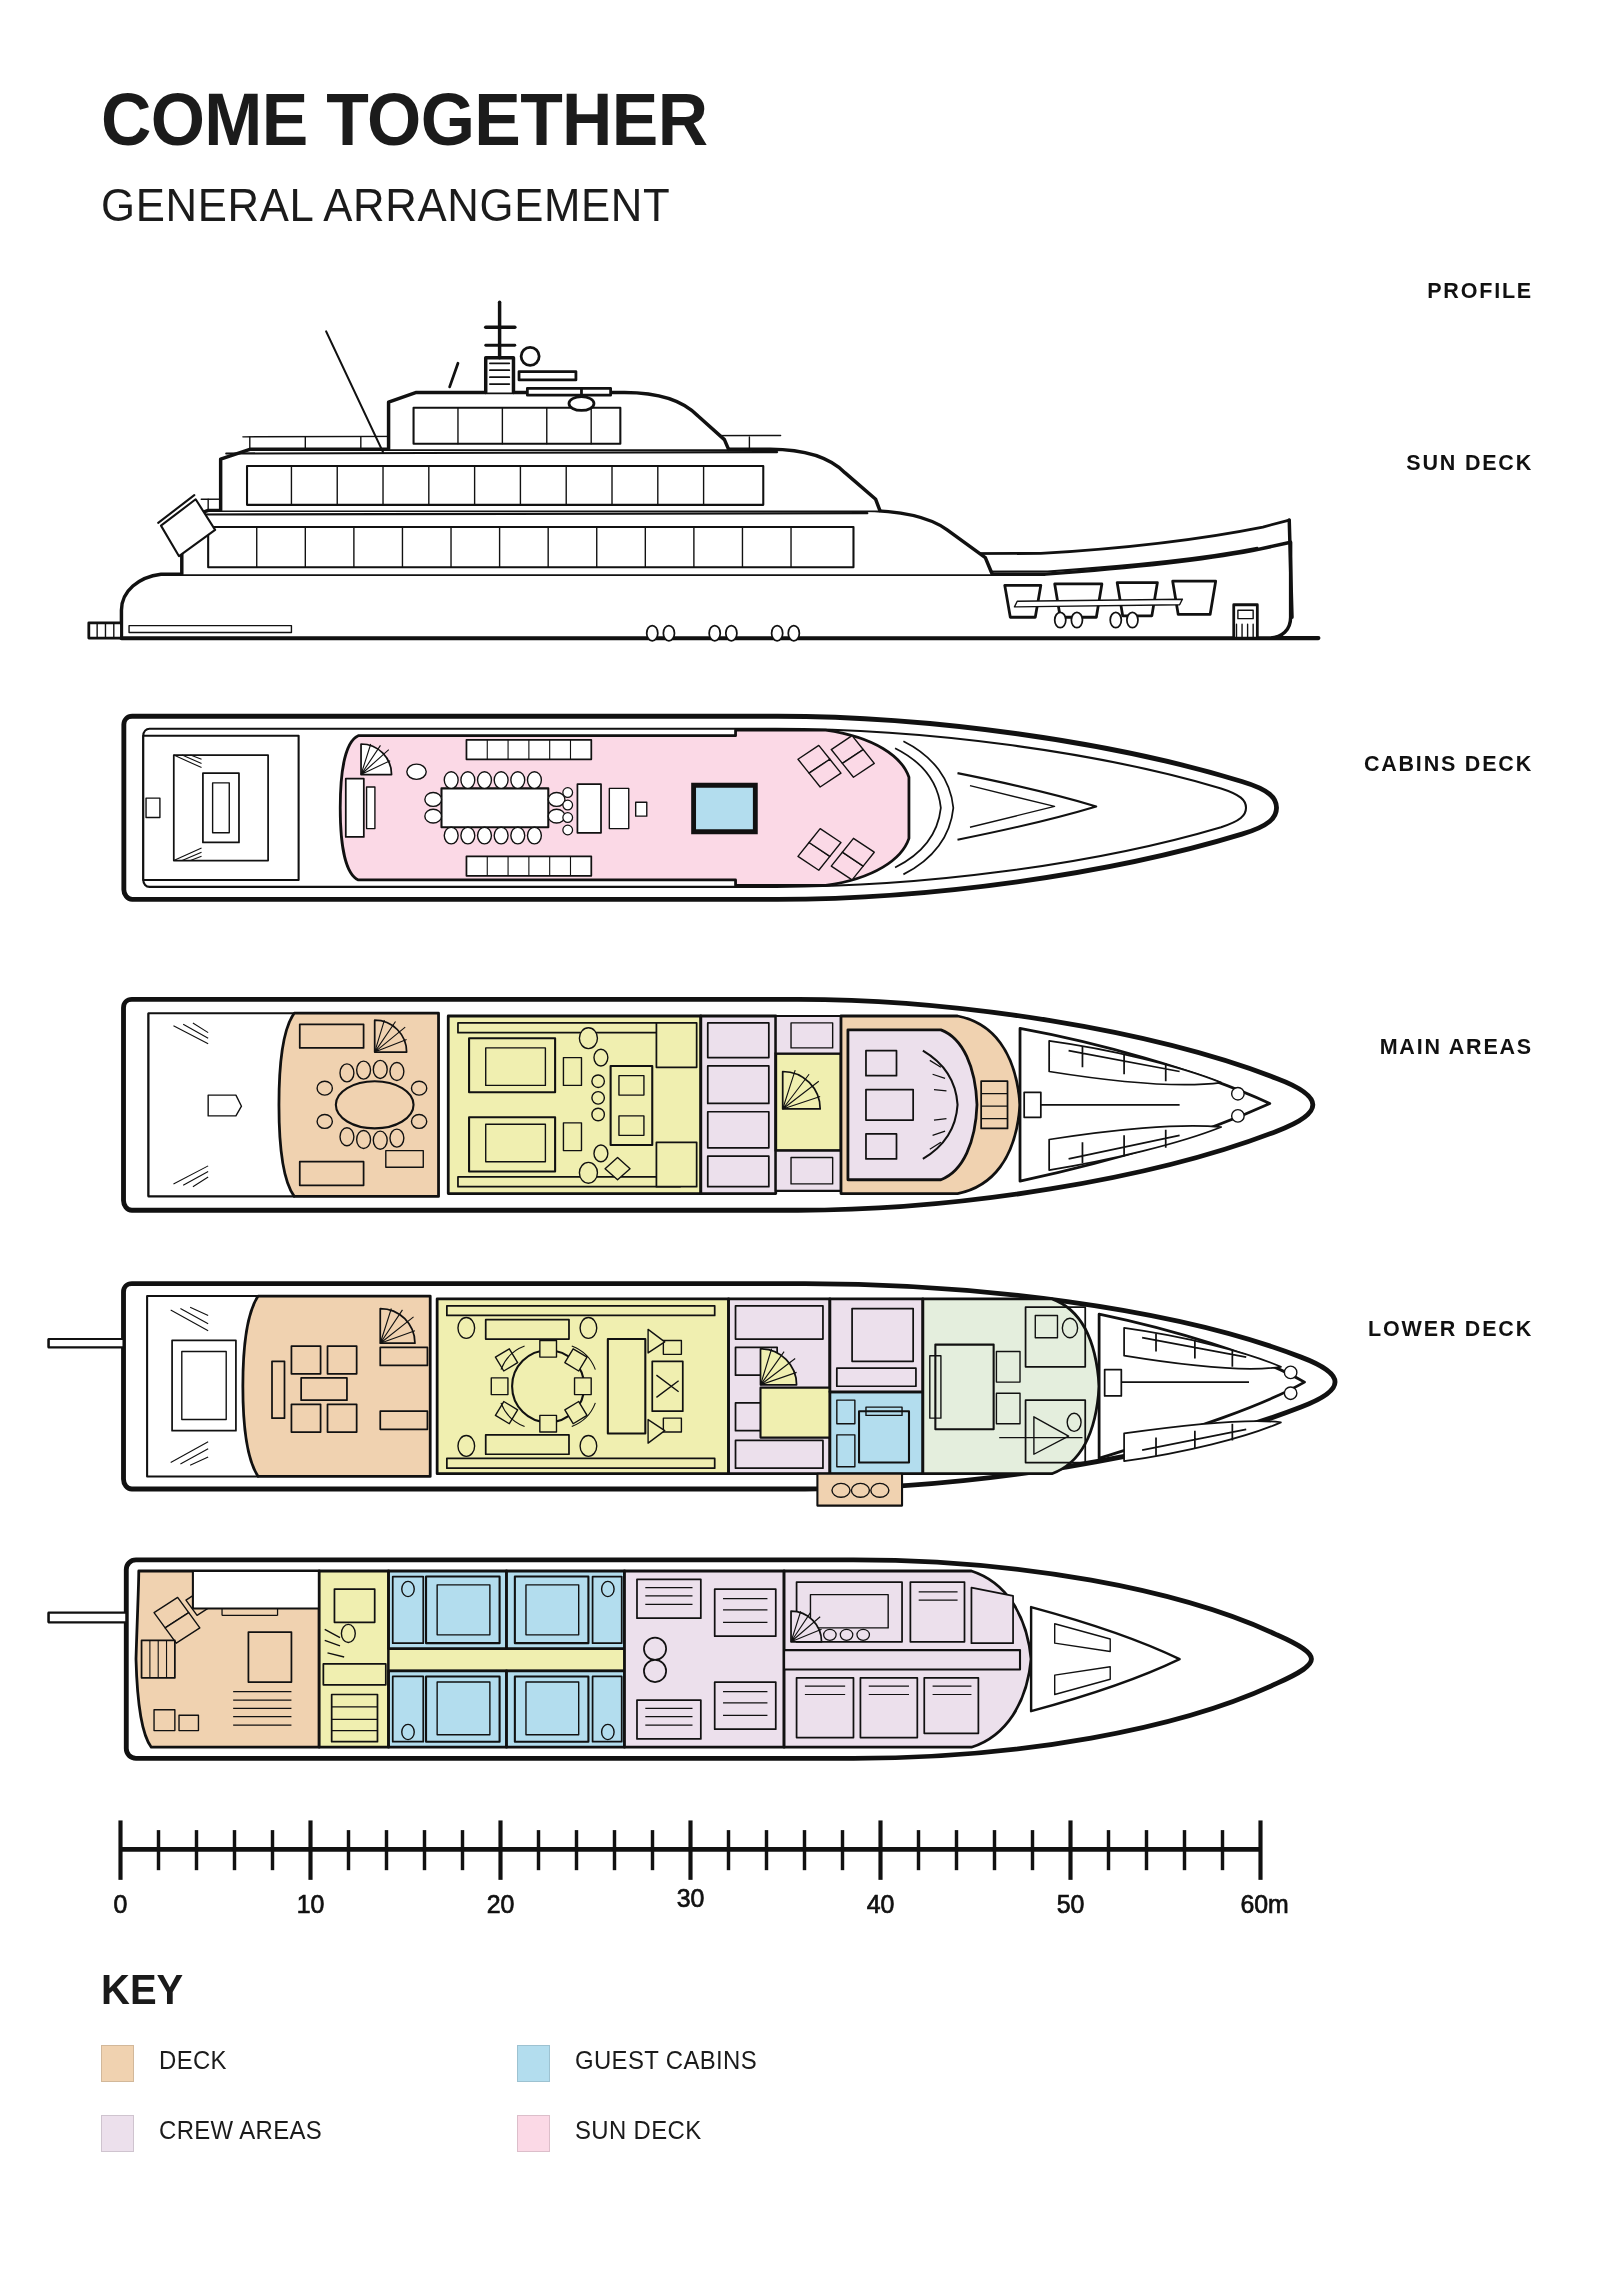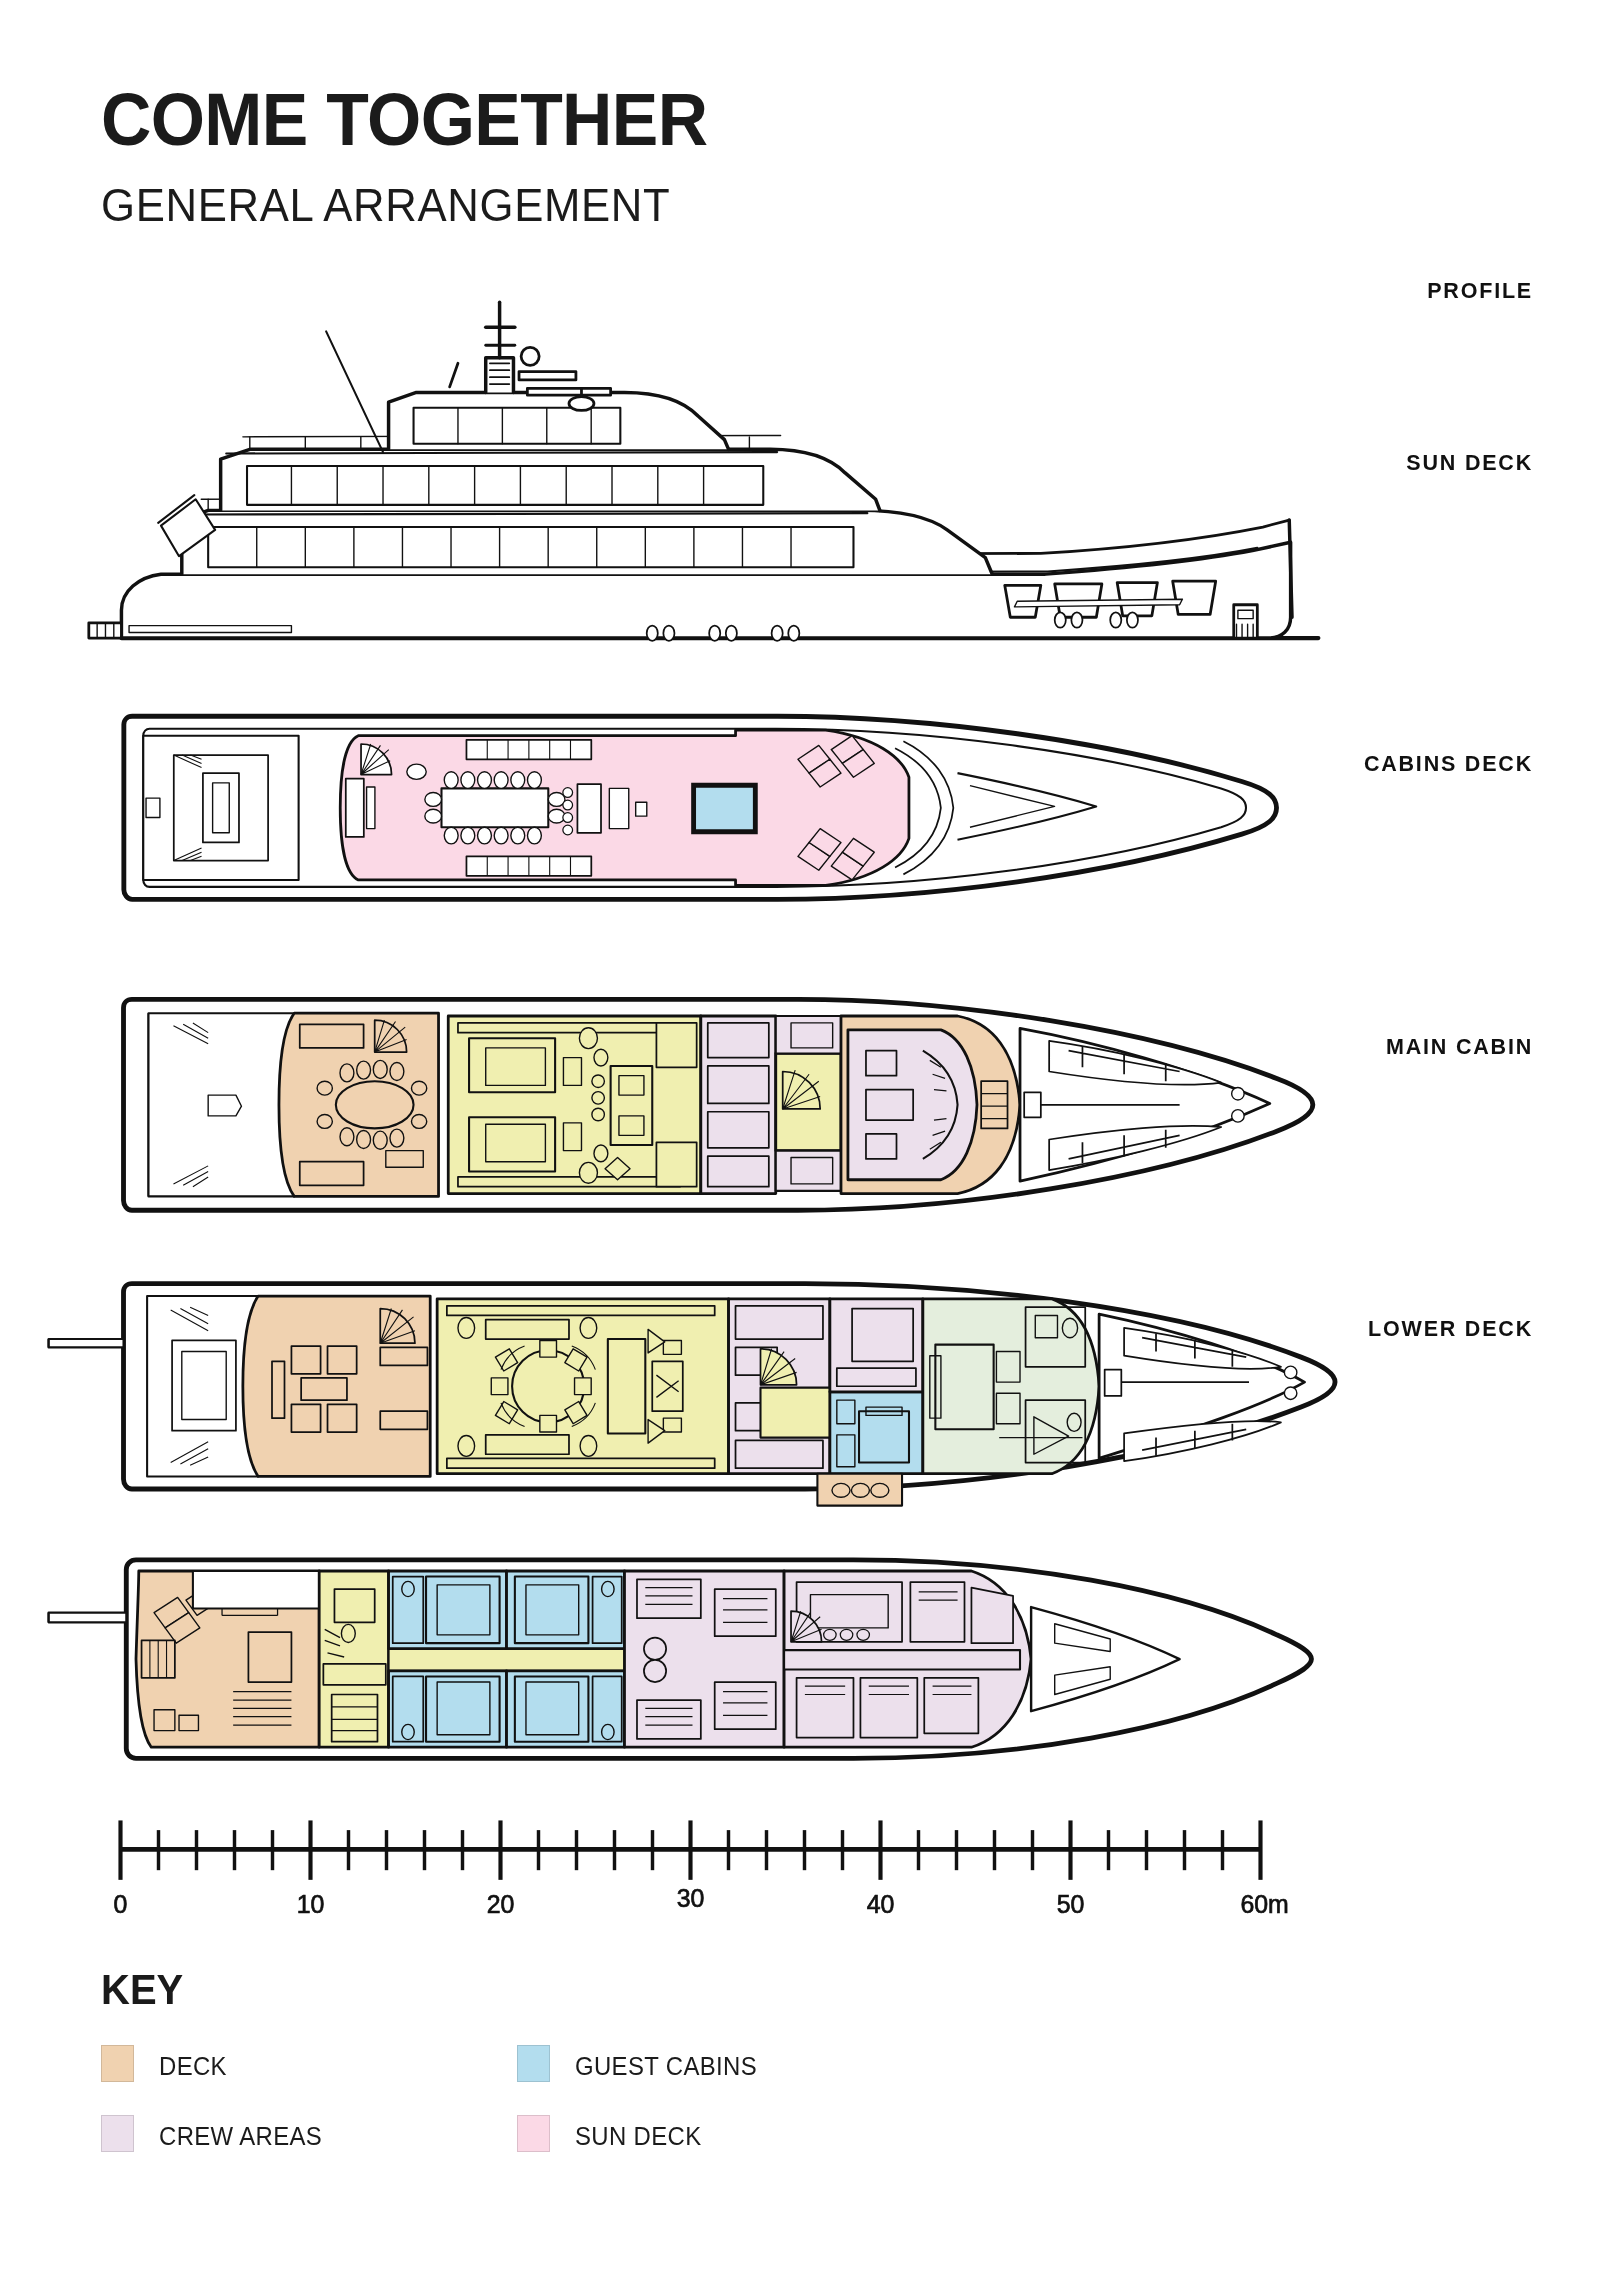--- a/index.html
+++ b/index.html
@@ -32,38 +32,38 @@
   
   #scale-bar{position:absolute;left:104px;top:1808px;width:1249px;}
   #scale-bar svg{display:block;overflow:visible;}
   .scale-num{font-size:36px;font-weight:300;fill:#111;
     font-family:"Liberation Sans",sans-serif;}
   
   #key-block{position:absolute;left:101px;top:1965px;width:902px;}
   #key-title{font-size:43px;font-weight:700;letter-spacing:0px;margin:0 0 30.5px 0;
     transform:scaleX(.93);transform-origin:left center;}
   .key-grid{display:grid;grid-template-columns:416px 416px;row-gap:33px;}
-  .key-item{display:flex;align-items:flex-end;}
+  .key-item{display:flex;align-items:flex-start;}
   .key-sw{width:30.5px;height:35px;flex:0 0 auto;margin-right:25px;
     border:0.7px solid rgba(0,0,0,.12);}
   .key-lb{font-size:26px;font-weight:300;letter-spacing:0.4px;color:#1b1b1b;
     transform:scaleX(.92);transform-origin:left center;white-space:nowrap;}
 </style>
 </head>
 <body>
 
 <div id="title-block">
   <h1 id="doc-title">COME TOGETHER</h1>
   <h2 id="doc-subtitle">GENERAL ARRANGEMENT</h2>
 </div>
 
 <div class="deck-label" style="top:279px">PROFILE</div>
 <div class="deck-label" style="top:451px">SUN DECK</div>
 <div class="deck-label" style="top:752px">CABINS DECK</div>
-<div class="deck-label" style="top:1035px">MAIN CABIN</div>
+<div class="deck-label" style="top:1035px">MAIN AREAS</div>
 <div class="deck-label" style="top:1317px">LOWER DECK</div>
 
 <div class="dwg" style="top:291px">
 <svg width="1623" height="368" viewBox="0 0 2339 530" fill="none" stroke="#111" stroke-width="3" stroke-linejoin="round" stroke-linecap="round">
 
   <path d="M175 500 L1900 500" stroke-width="6"></path>
 
   <path d="M175 500 L175 460 C175 432 200 412 232 408
            L1505 408 C1560 404 1700 394 1805 374
            L1860 362 L1860 470 C1860 488 1848 500 1828 500 Z" fill="#fff" stroke-width="5"></path>

